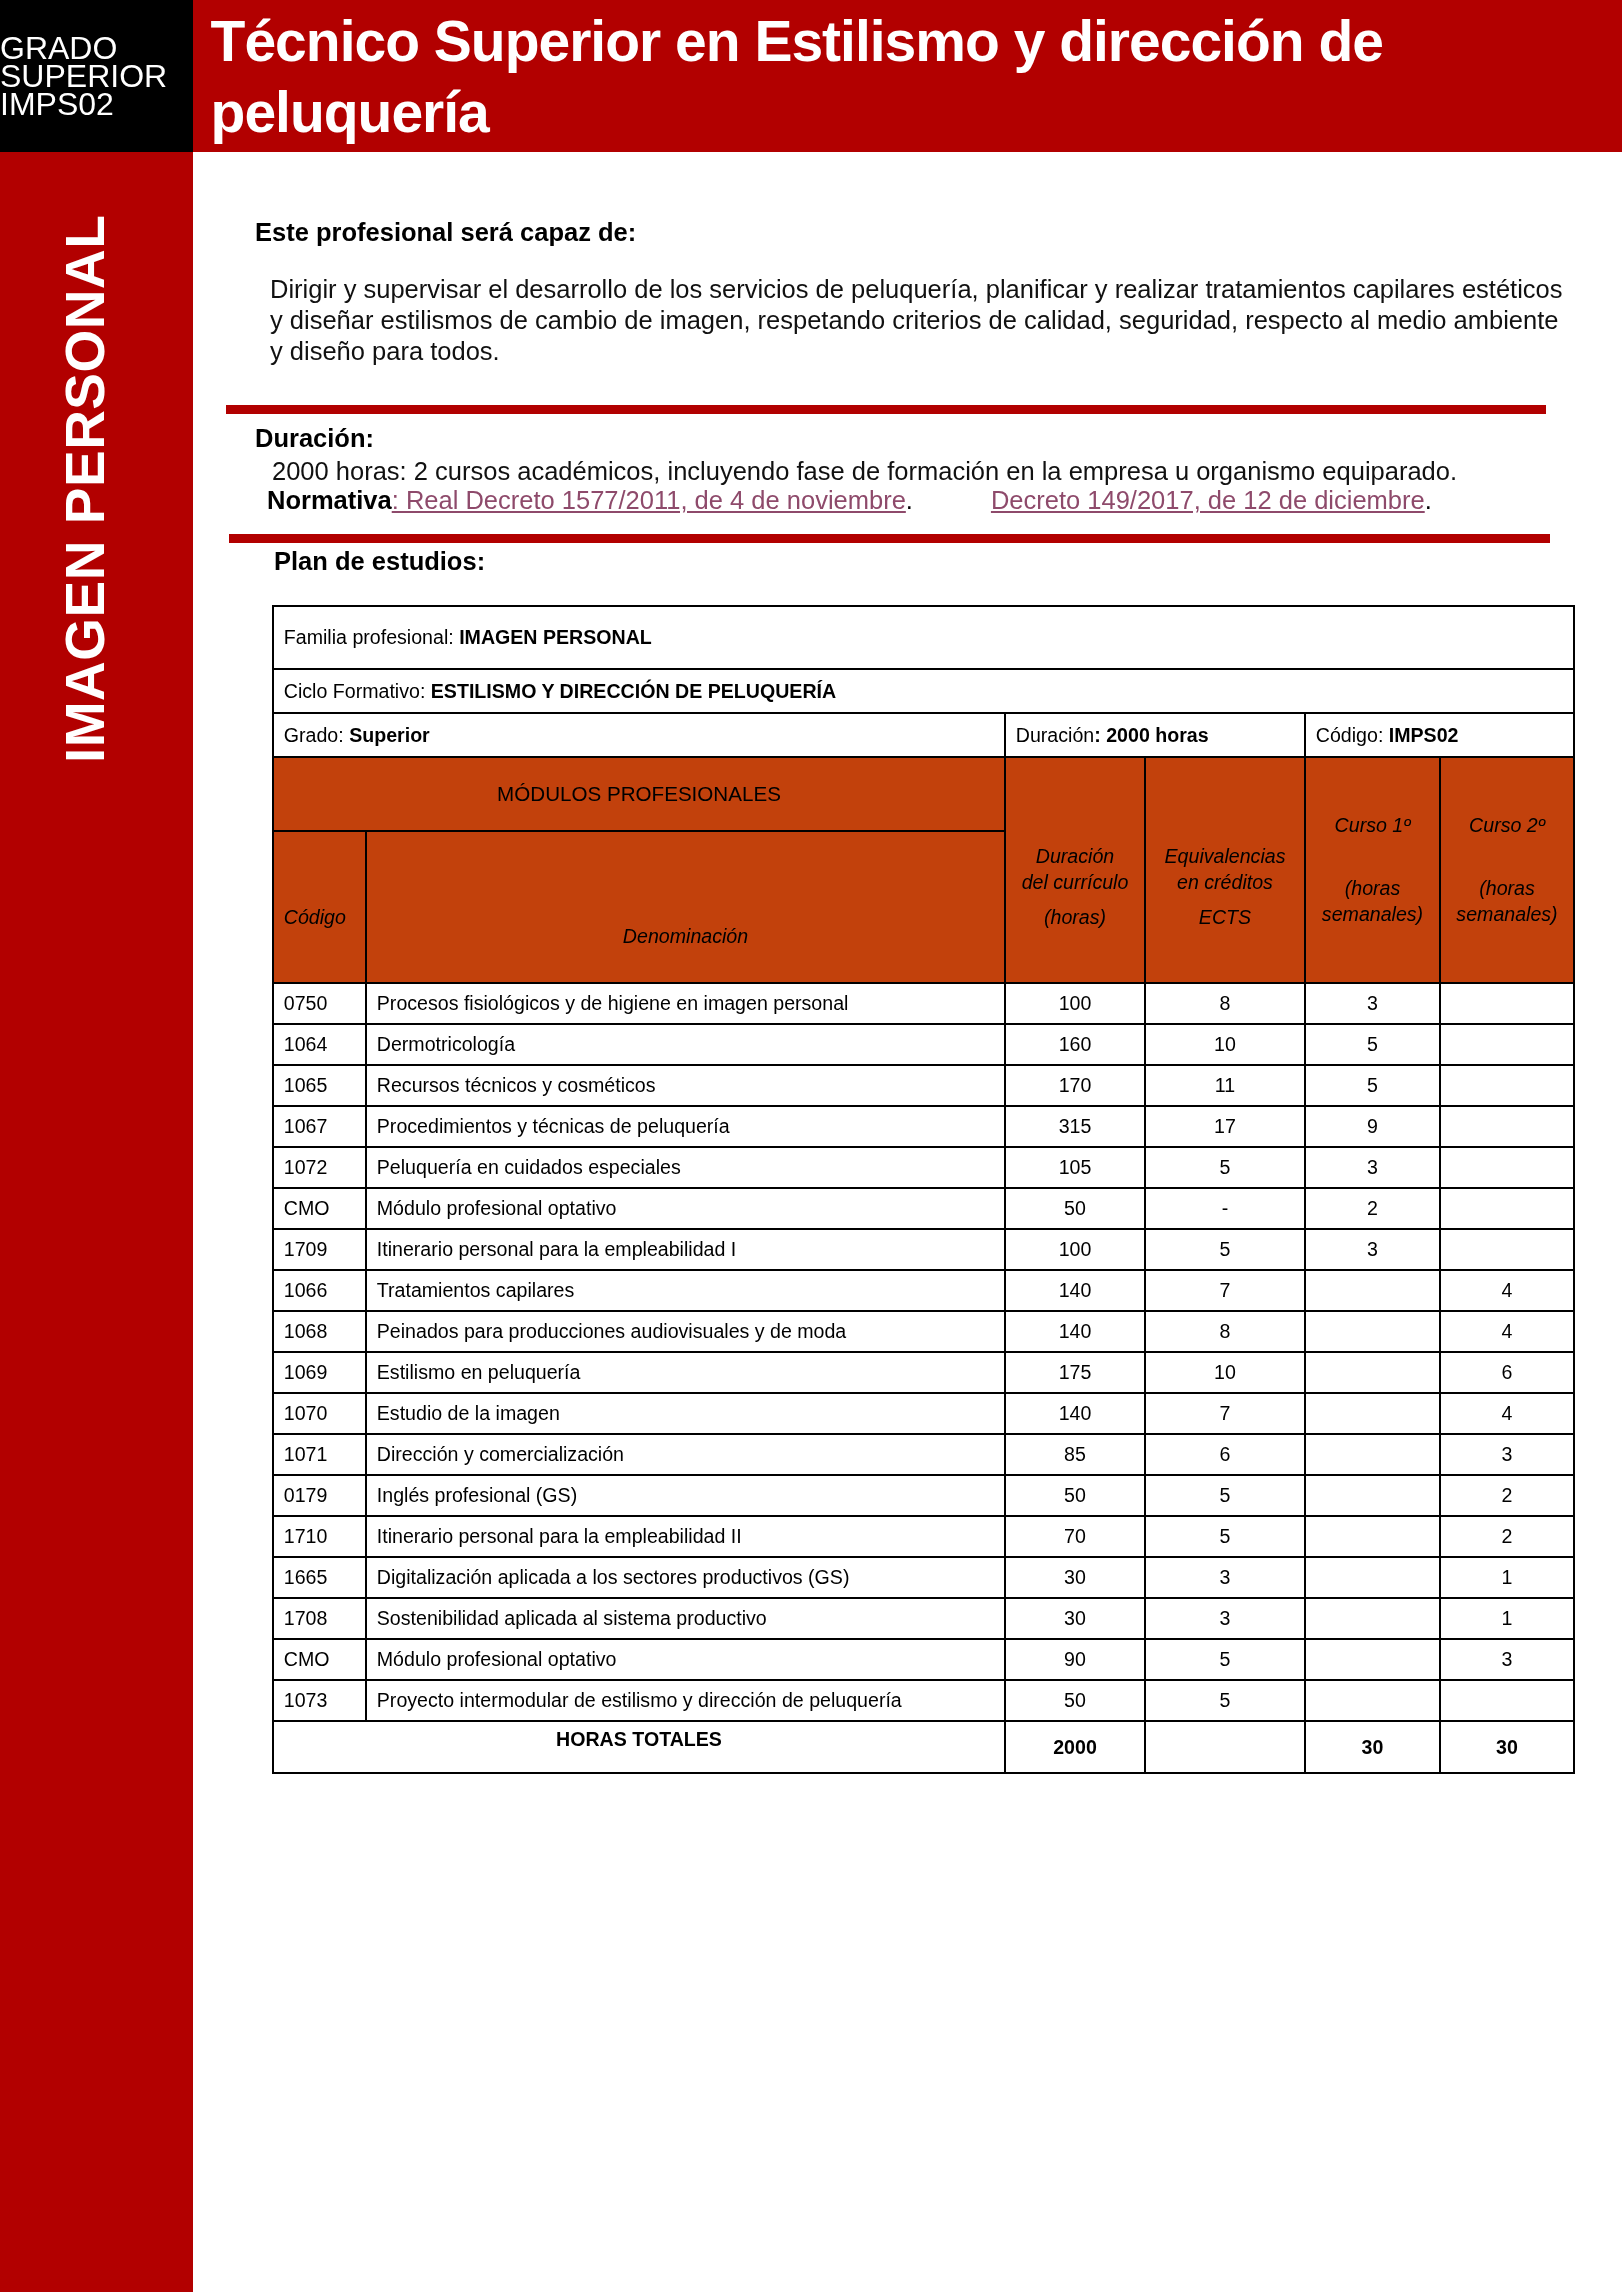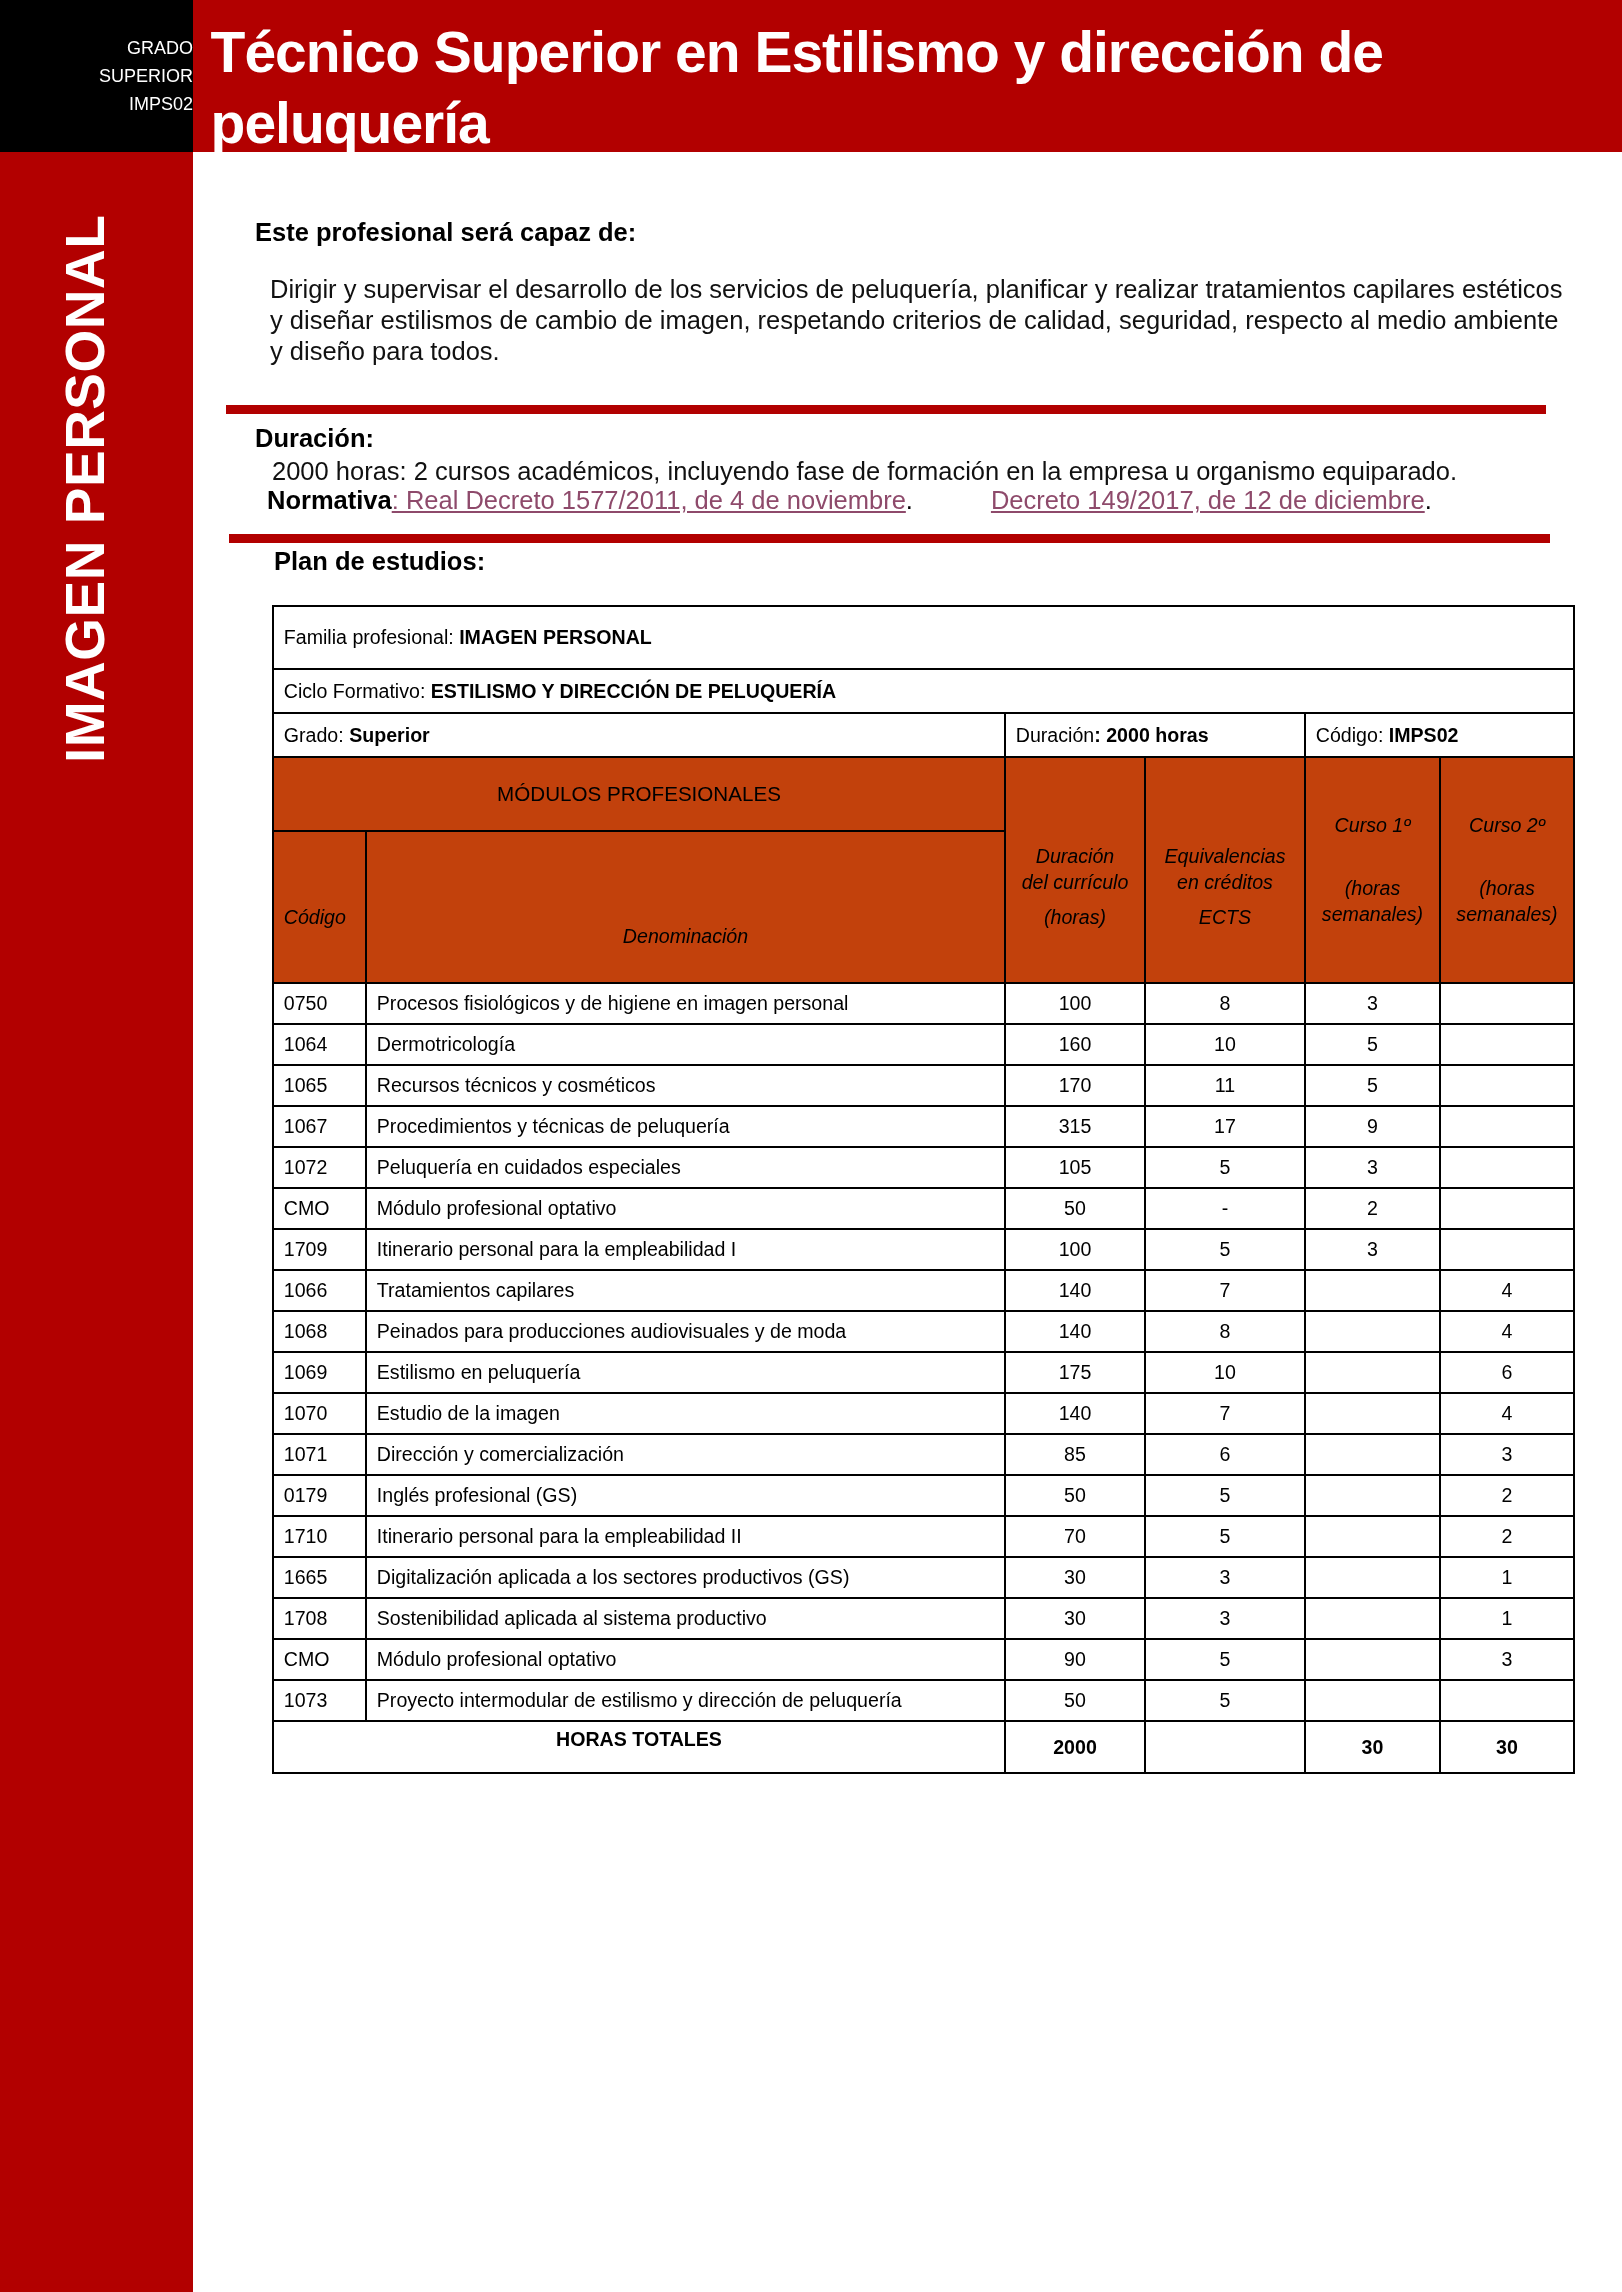--- a/index.html
+++ b/index.html
@@ -1,23 +1,23 @@
 <!DOCTYPE html>
 <html><head>
 <meta charset="utf-8">
 <style>
   * { box-sizing: border-box; margin: 0; padding: 0; }
   html, body { width: 1622px; height: 2293px; background: #ffffff; overflow: hidden; }
   body { position: relative; font-family: "Liberation Sans", sans-serif; color: #000; }
 
   .grade-box { position: absolute; left: 0; top: 0; width: 193px; height: 152px; background: #000;
-    color: #fff; display: flex; flex-direction: column; align-items: flex-end; justify-content: center;
-    font-size: 18px; line-height: 28px; text-align: center; }
+    color: #fff; display: flex; flex-direction: column; align-items: flex-start; justify-content: center;
+    font-size: 32px; line-height: 28px; text-align: center; }
   .title-bar { position: absolute; left: 193px; top: 0; width: 1429px; height: 152px; background: #B20000; }
-  .title { position: absolute; left: 17.6px; top: 17px; width: 1274px; color: #fff; font-weight: bold;
+  .title { position: absolute; left: 17.6px; top: 6px; width: 1274px; color: #fff; font-weight: bold;
     font-size: 57px; line-height: 71px; letter-spacing: -1px; font-family: "Liberation Sans", sans-serif; }
   .sidebar { position: absolute; left: 0; top: 152px; width: 193px; height: 2141px; background: #B20000; }
   .sidebar-label { position: absolute; left: 61px; top: 611px; transform-origin: 0 0; transform: rotate(-90deg);
     color: #fff; font-weight: bold; font-size: 55px; line-height: 49px; white-space: nowrap; letter-spacing: 0.5px; }
 
   .section-heading { position: absolute; font-weight: bold; font-size: 25.5px; }
   .desc { position: absolute; left: 270px; top: 274px; width: 1304px; font-size: 25.5px; line-height: 31px; color: #111; }
   .red-rule { position: absolute; height: 8.8px; background: #B20000; }
   .dur-text { position: absolute; left: 272px; top: 457px; font-size: 25.5px; color: #111; white-space: nowrap; }
   .normativa { position: absolute; left: 255px; top: 486px; font-size: 25.5px; white-space: nowrap; margin-left: 12px; }

